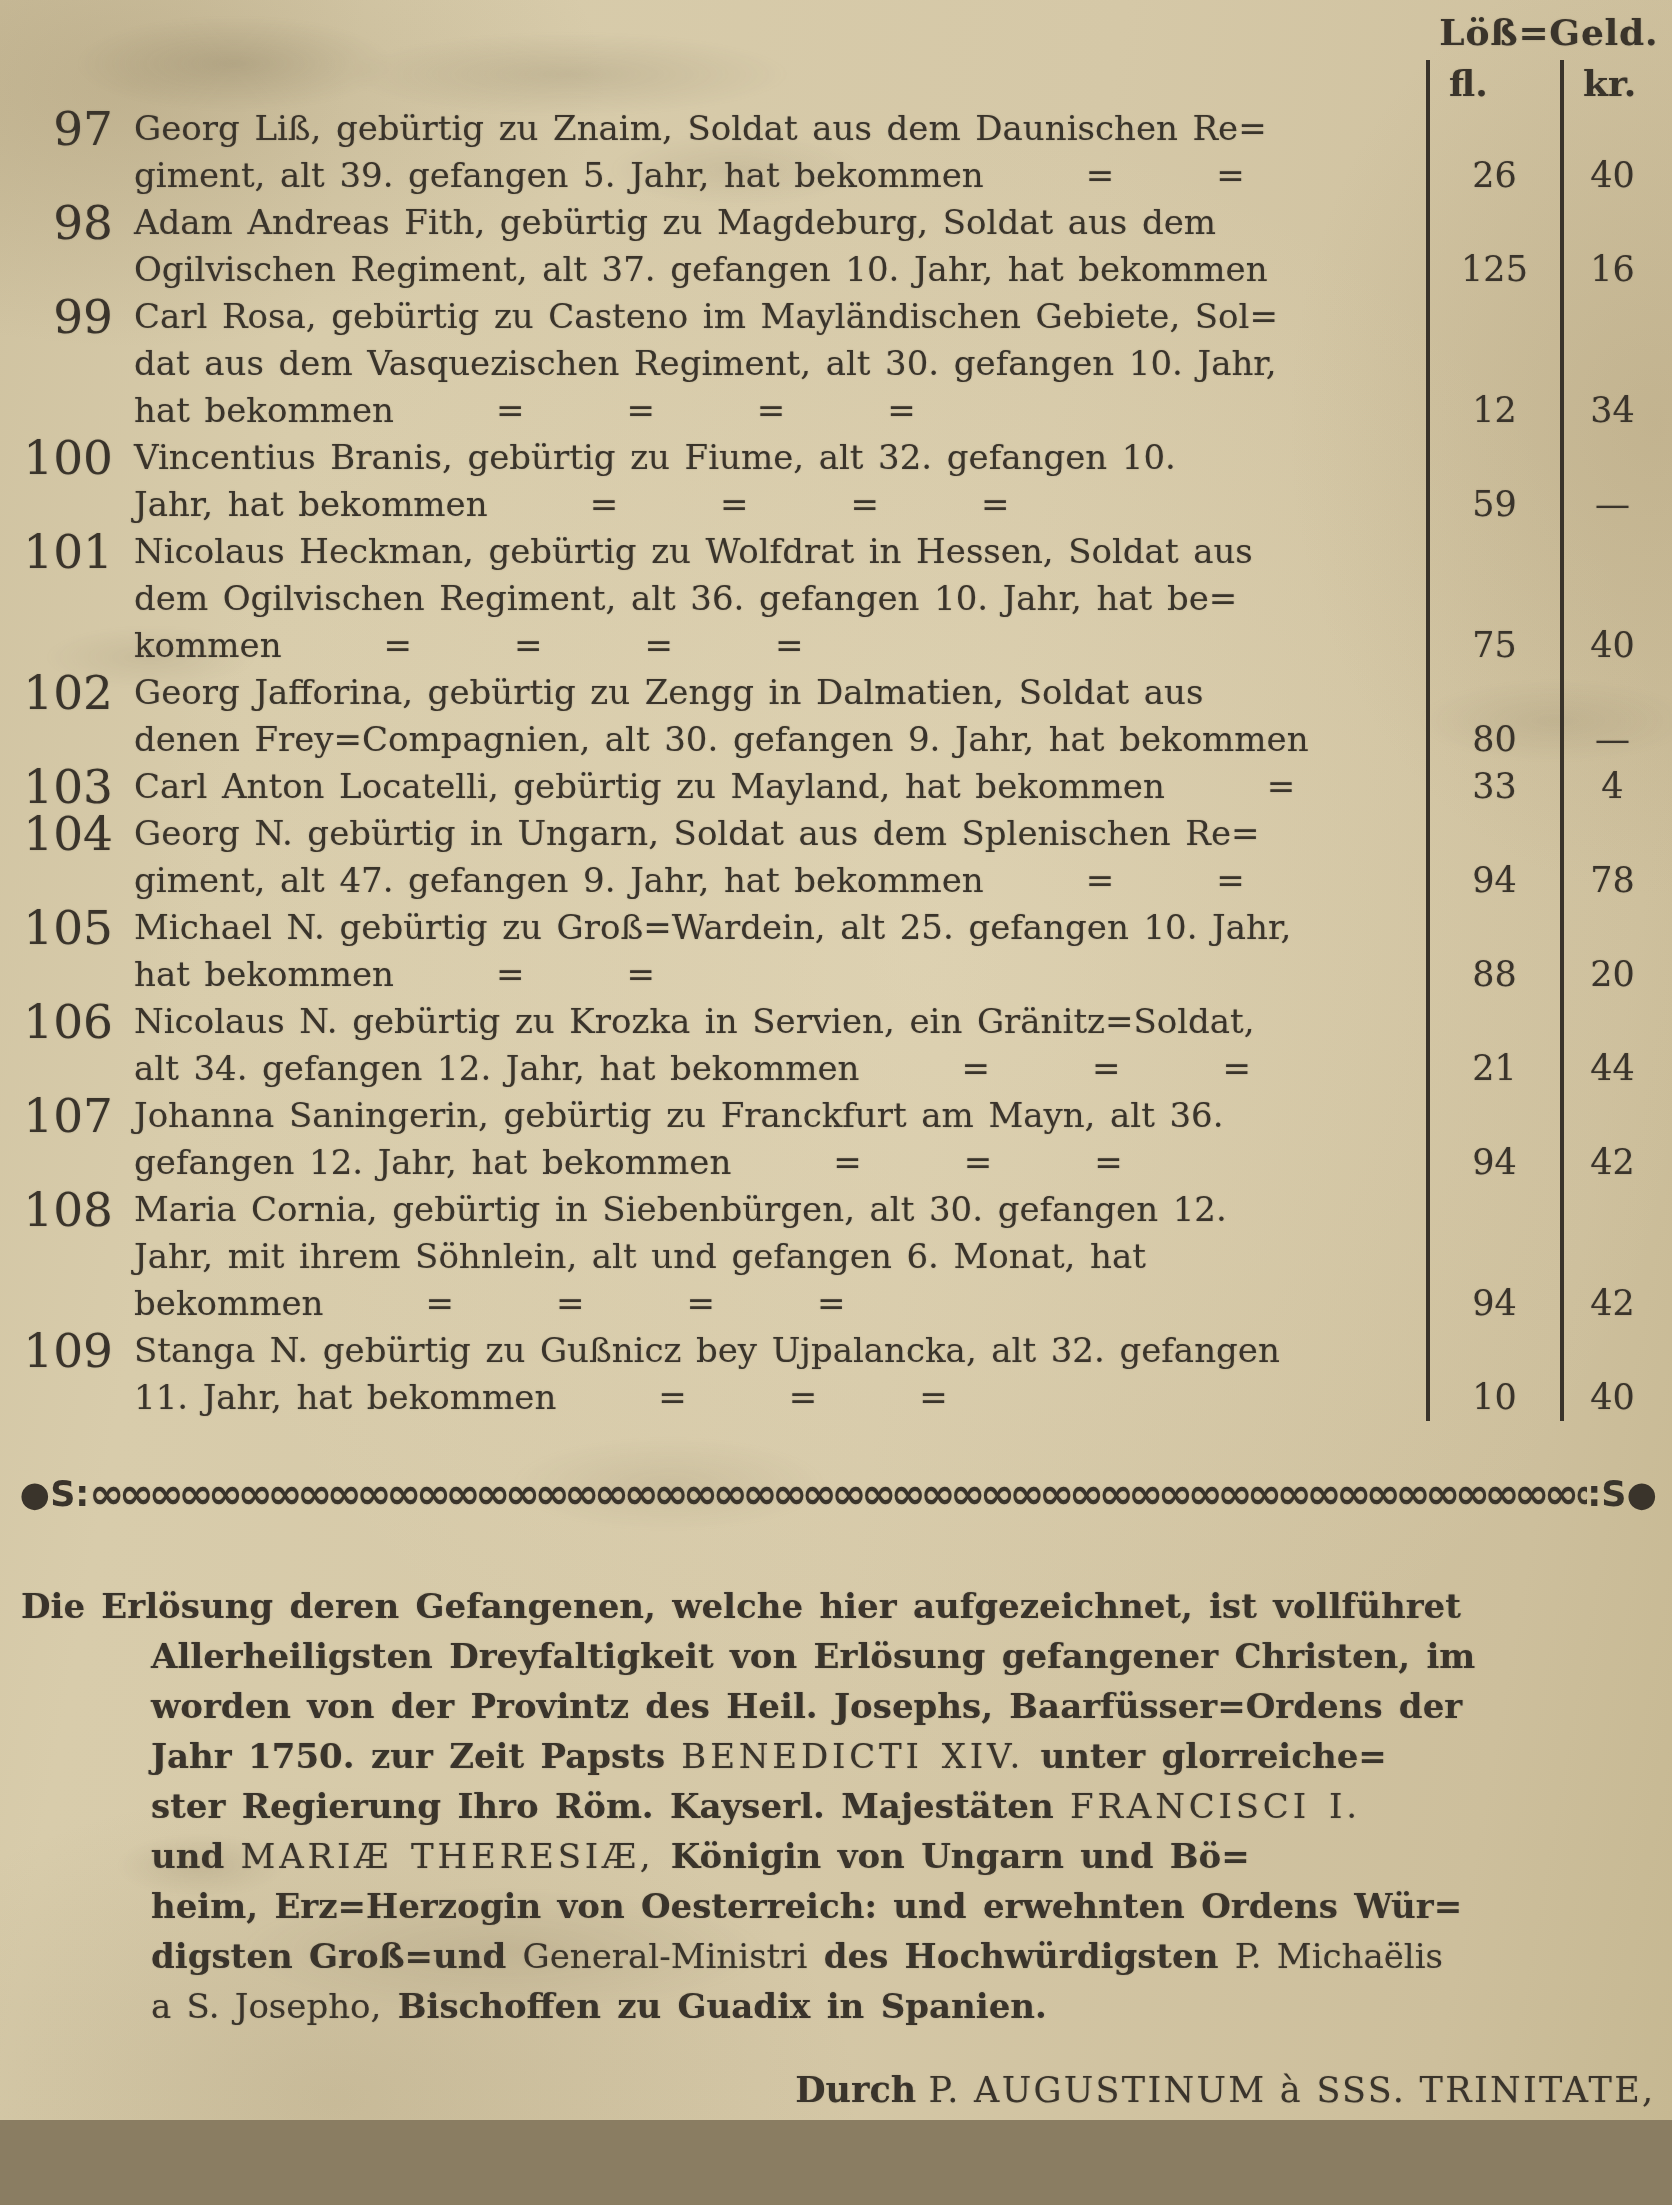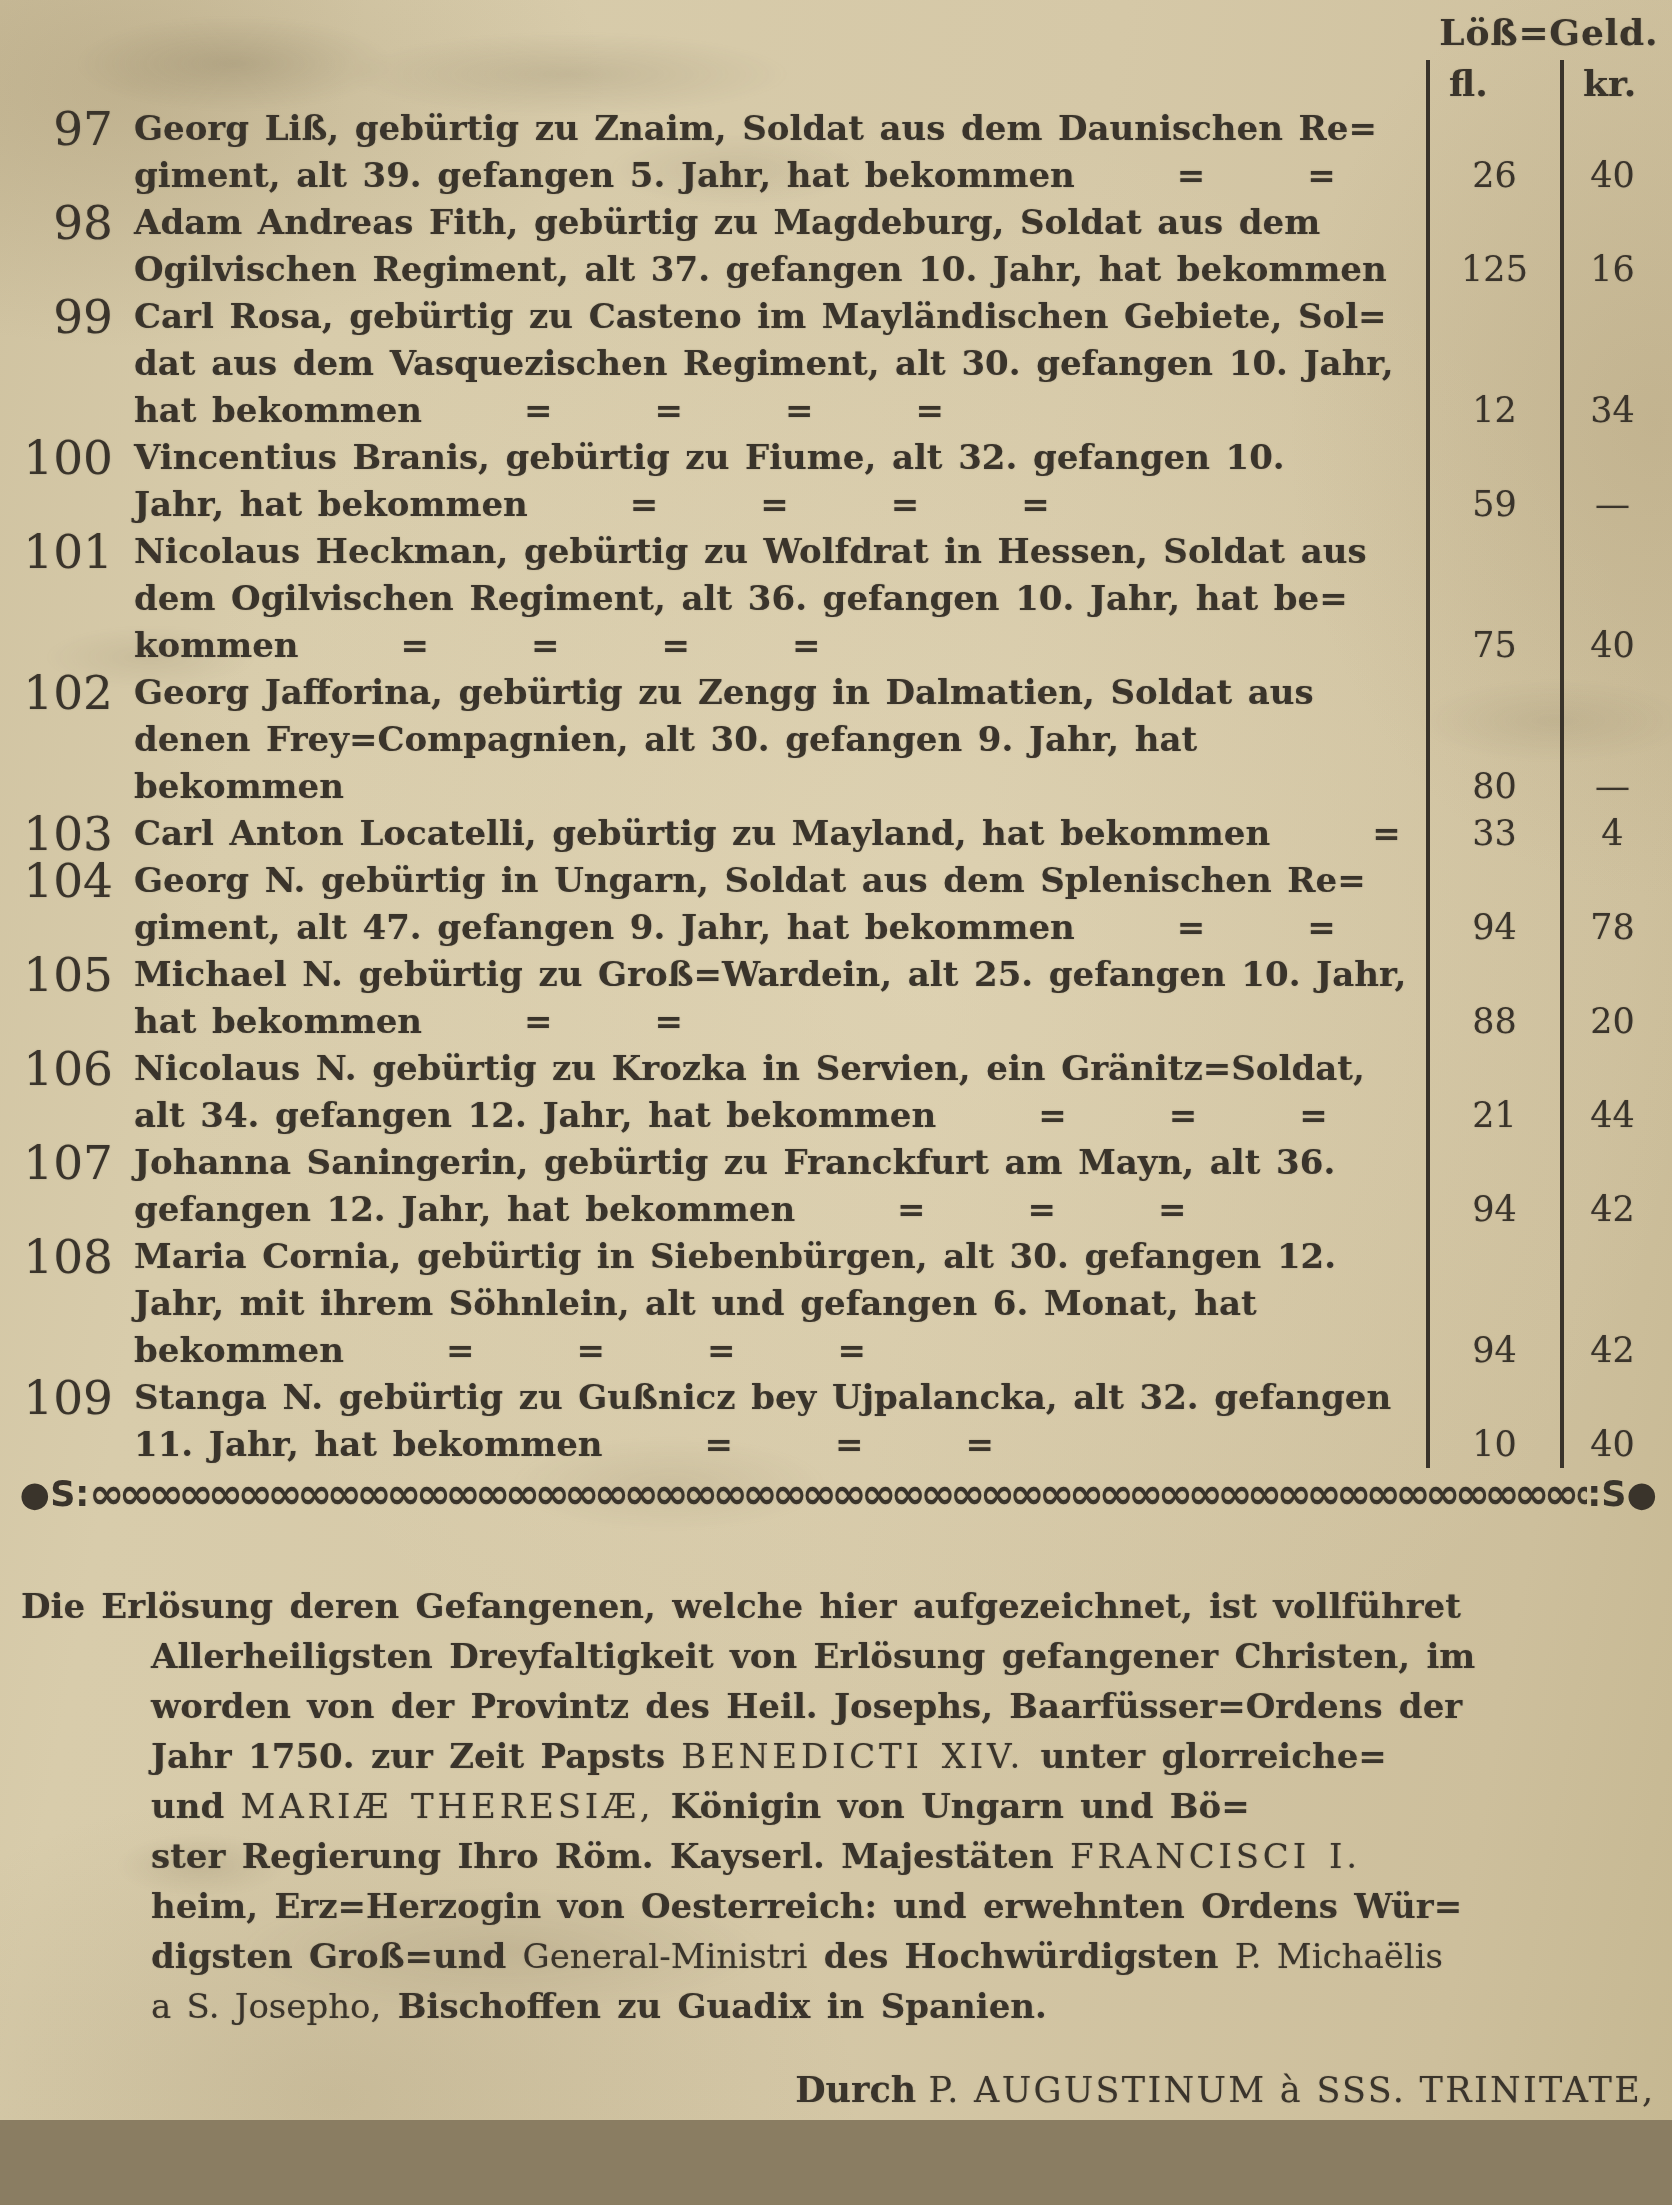--- a/index.html
+++ b/index.html
@@ -43,21 +43,21 @@
     display:grid;
     grid-template-columns:113px 1fr 134px 102px;
   }
   .row{display:contents;}
   .cell-num{
     font-size:47px;font-weight:400;text-align:right;
     padding-right:21px;line-height:47px;
     text-shadow:0 0 1.5px rgba(58,52,43,.3);
   }
   .cell-lines{
-    font-size:34px;font-weight:700;line-height:47px;
+    font-size:34px;font-weight:400;line-height:47px;
     word-spacing:3.8px;padding-right:10px;
     text-shadow:0 0 1.5px rgba(58,52,43,.35);
   }
   .cell-fl,.cell-kr{
     border-left:4.5px solid #3a342b;
     display:flex;align-items:flex-end;justify-content:center;
     font-size:35px;line-height:47px;font-weight:400;
     text-shadow:0 0 1.5px rgba(58,52,43,.3);
   }
   .hdr .cell-fl,.hdr .cell-kr{
@@ -251,22 +251,22 @@
     <span class="orn-pattern">∞∞∞∞∞∞∞∞∞∞∞∞∞∞∞∞∞∞∞∞∞∞∞∞∞∞∞∞∞∞∞∞∞∞∞∞∞∞∞∞∞∞∞∞∞∞∞∞∞∞∞∞∞∞∞∞∞∞∞∞</span>
     <span class="orn-cap">:S●</span>
   </div>
 
   <div class="paragraph">
 
   <div class="pline"><span class="seg-f">Die Erlösung deren Gefangenen, welche hier aufgezeichnet, ist vollführet</span></div>
       <div class="pline indent"><span class="seg-f">Allerheiligsten Dreyfaltigkeit von Erlösung gefangener Christen, im</span></div>
       <div class="pline indent"><span class="seg-f">worden von der Provintz des Heil. Josephs, Baarfüsser=Ordens der</span></div>
       <div class="pline indent"><span class="seg-f">Jahr 1750. zur Zeit Papsts </span><span class="seg-ac">BENEDICTI XIV.</span><span class="seg-f"> unter glorreiche=</span></div>
+      <div class="pline indent"><span class="seg-f">ster Regierung Ihro Röm. Kayserl. Majestäten </span><span class="seg-ac">FRANCISCI I.</span></div>
       <div class="pline indent"><span class="seg-f">und </span><span class="seg-ac">MARIÆ THERESIÆ,</span><span class="seg-f"> Königin von Ungarn und Bö=</span></div>
-      <div class="pline indent"><span class="seg-f">ster Regierung Ihro Röm. Kayserl. Majestäten </span><span class="seg-ac">FRANCISCI I.</span></div>
       <div class="pline indent"><span class="seg-f">heim, Erz=Herzogin von Oesterreich: und erwehnten Ordens Wür=</span></div>
       <div class="pline indent"><span class="seg-f">digsten Groß=und </span><span class="seg-a">General-Ministri</span><span class="seg-f"> des Hochwürdigsten </span><span class="seg-a">P. Michaëlis</span></div>
       <div class="pline indent"><span class="seg-a">a S. Josepho,</span><span class="seg-f"> Bischoffen zu Guadix in Spanien.</span></div>
     </div>
 
   <div class="colophon">
     <div class="colo-1"><span class="seg-f">Durch </span><span class="seg-a">P. AUGUSTINUM à SSS. TRINITATE,</span></div>
     <div class="colo-2">Redemptorem Captivorum.</div>
   </div>
 </div>

